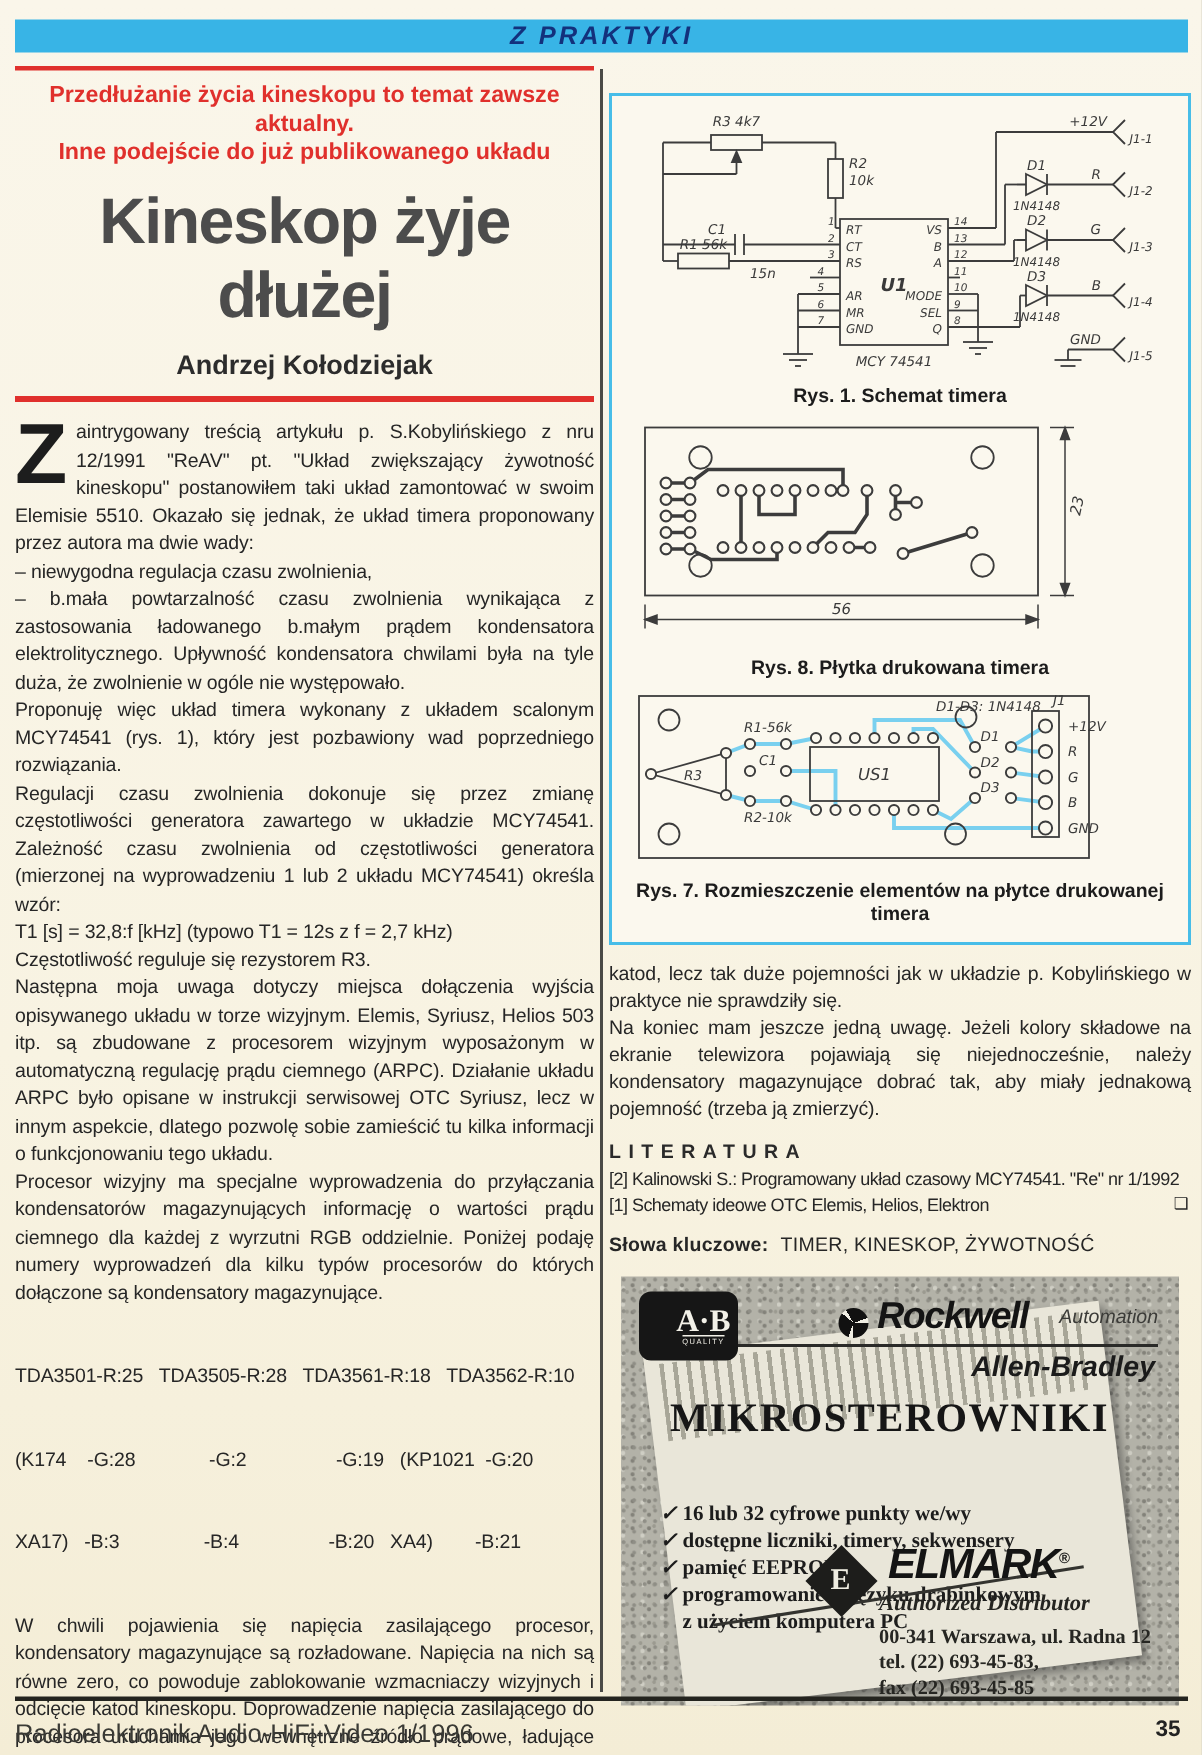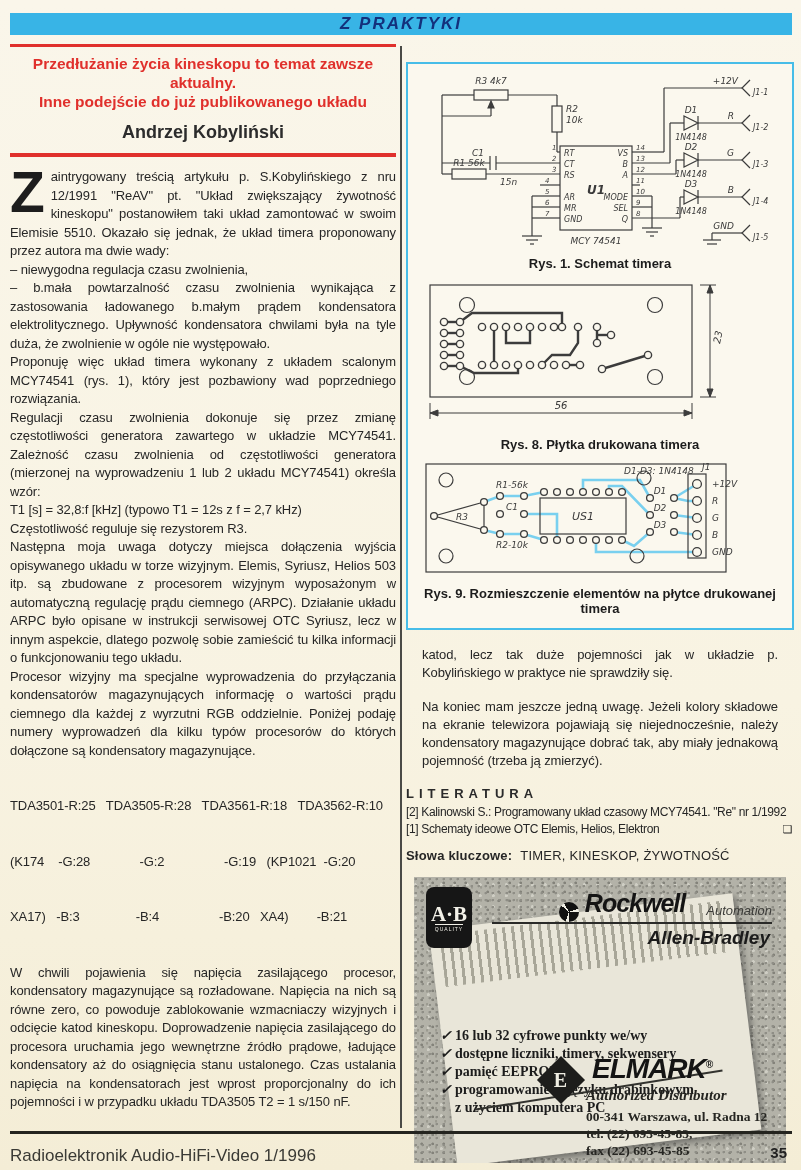--- a/index.html
+++ b/index.html
@@ -34,21 +34,21 @@
   .tda{white-space:pre;font-size:13px;line-height:18.5px;}
   
   .divider{position:absolute;left:400px;top:46px;width:2px;height:1082px;background:#4a4a46;}
   
   .right-col{position:absolute;left:406px;top:62px;width:388px;}
   .figbox{border:2px solid #47bde8;background:#fbf8ee;padding:4px 2px 6px 2px;}
   .figcap{font-size:13px;font-weight:bold;color:#1c1c1c;text-align:center;margin:2px 0 6px 0;}
   .fig-svg{display:block;margin:0 auto;}
   svg text{font-family:"DejaVu Sans", sans-serif;font-style:italic;fill:#3a3a3a;}
   .right-text{margin-top:10px;font-size:13px;line-height:18px;text-align:justify;letter-spacing:-0.1px;}
-  .right-text p{margin:16px;}
+  .right-text p{margin:0;}
   .lit-head{margin-top:12px;font-size:13px;font-weight:bold;letter-spacing:5px;color:#2a2a2a;}
   .refs{margin-top:3px;font-size:12px;line-height:17px;letter-spacing:-0.35px;white-space:nowrap;}
   .refs div{position:relative;}
   .end-mark{position:absolute;right:2px;top:0;font-size:11px;}
   .keywords{margin-top:10px;font-size:13px;letter-spacing:0.2px;}
   .keywords b{margin-right:8px;}
   
   .ad{
     position:relative;margin:14px auto 0 auto;width:372px;height:286px;overflow:hidden;
     background:
@@ -61,26 +61,26 @@
   }
   .ad-device{
     position:absolute;left:28px;top:34px;width:306px;height:238px;
     background:#e9e6d9;transform:rotate(-7deg);box-shadow:3px 4px 6px rgba(40,40,40,.45);
   }
   .ad-vents{
     position:absolute;left:10px;top:6px;right:10px;height:52px;
     background:repeating-linear-gradient(90deg,#a8a698 0 3px,#e9e6d9 3px 9px);
   }
   .ab-badge{
-    position:absolute;left:12px;top:10px;width:46px;height:61px;background:#161616;
-    border-radius:8px;color:#f3f1e8;display:flex;flex-direction:column;align-items:center;justify-content:center;
+    position:absolute;left:12px;top:10px;width:46px;height:46px;background:#161616;
+    border-radius:8px;color:#f3f1e8;display:flex;flex-direction:column;align-items:center;justify-content:center;padding-left:20px;
   }
   .ab-badge .ab{font-family:"Liberation Serif",serif;font-weight:bold;font-size:21px;line-height:20px;}
   .ab-badge .q{font-size:5px;letter-spacing:1px;border-top:1px solid #f3f1e8;padding-top:1px;}
-  .rockwell-row{position:absolute;right:14px;top:12px;display:flex;align-items:flex-end;padding-left:36px;}
+  .rockwell-row{position:absolute;right:14px;top:12px;display:flex;align-items:center;padding-left:36px;}
   .rockwell-icon{
     width:20px;height:20px;border-radius:50%;background:#111;
     position:relative;top:4px;margin-right:6px;flex:none;
     background:conic-gradient(#111 0 70deg,#f0eee4 70deg 90deg,#111 90deg 180deg,#f0eee4 180deg 200deg,#111 200deg 310deg,#f0eee4 310deg 330deg,#111 330deg 360deg);
   }
   .rockwell{font-style:italic;font-weight:bold;font-size:25px;color:#141414;letter-spacing:-1px;}
   .automation{font-style:italic;font-size:13px;color:#3b3b38;margin-left:21px;}
   .ad-hr{position:absolute;right:14px;top:45px;width:280px;height:2px;background:#2a2a28;}
   .allen{position:absolute;right:16px;top:50px;font-style:italic;font-weight:bold;font-size:19px;color:#1b1b1b;}
   .ad-h1{position:absolute;left:0;right:14px;top:79px;text-align:center;font-family:"Liberation Serif",serif;font-weight:bold;font-size:27px;color:#161616;letter-spacing:1px;}
@@ -112,21 +112,22 @@
   <div class="banner">
     <span>Z PRAKTYKI</span>
   </div>
 
   <div class="left-col">
     <div class="rule-red-thin"></div>
     <div class="lede">
       <div>Przedłużanie życia kineskopu to temat zawsze aktualny.</div>
       <div>Inne podejście do już publikowanego układu</div>
     </div>
-    <div class="author">Andrzej Kobyliński</div>
+    <div class="title">Kineskop żyje dłużej</div>
+    <div class="author">Andrzej Kołodziejak</div>
     <div class="rule-red-thick"></div>
 
     <div class="body-text">
       <p><span class="dropcap">Z</span><span>aintrygowany treścią artykułu p. S.Kobylińskiego z nru 12/1991 "ReAV" pt. "Układ zwiększający żywotność kineskopu" postanowiłem taki układ zamontować w swoim Elemisie 5510. Okazało się jednak, że układ timera proponowany przez autora ma dwie wady:</span></p>
       <p>– niewygodna regulacja czasu zwolnienia,</p>
       <p>– b.mała powtarzalność czasu zwolnienia wynikająca z zastosowania ładowanego b.małym prądem kondensatora elektrolitycznego. Upływność kondensatora chwilami była na tyle duża, że zwolnienie w ogóle nie występowało.</p>
       <p>Proponuję więc układ timera wykonany z układem scalonym MCY74541 (rys. 1), który jest pozbawiony wad poprzedniego rozwiązania.</p>
       <p>Regulacji czasu zwolnienia dokonuje się przez zmianę częstotliwości generatora zawartego w układzie MCY74541. Zależność czasu zwolnienia od częstotliwości generatora (mierzonej na wyprowadzeniu 1 lub 2 układu MCY74541) określa wzór:</p>
       <p>T1 [s] = 32,8:f [kHz] (typowo T1 = 12s z f = 2,7 kHz)</p>
       <p>Częstotliwość reguluje się rezystorem R3.</p>
@@ -434,21 +435,21 @@
           <text x="248" y="53" text-anchor="middle">D2</text>
           <text x="248" y="70" text-anchor="middle">D3</text>
           <text x="290" y="12">J1</text>
           <text x="300" y="29">+12V</text>
           <text x="300" y="46">R</text>
           <text x="300" y="63">G</text>
           <text x="300" y="80">B</text>
           <text x="300" y="97">GND</text>
         </g>
       </svg>
-      <div class="figcap">Rys. 9. Rozmieszczenie elementów na płytce drukowanej timera</div>
+      <div class="figcap">Rys. 7. Rozmieszczenie elementów na płytce drukowanej timera</div>
     </div>
 
     <div class="right-text">
       <p>katod, lecz tak duże pojemności jak w układzie p. Kobylińskiego w praktyce nie sprawdziły się.</p>
       <p>Na koniec mam jeszcze jedną uwagę. Jeżeli kolory składowe na ekranie telewizora pojawiają się niejednocześnie, należy kondensatory magazynujące dobrać tak, aby miały jednakową pojemność (trzeba ją zmierzyć).</p>
     </div>
 
     <div class="lit-head">LITERATURA</div>
     <div class="refs">
       <div>[2] Kalinowski S.: Programowany układ czasowy MCY74541. "Re" nr 1/1992</div>
@@ -467,20 +468,21 @@
         <div class="ab">A·B</div>
         <div class="q">QUALITY</div>
       </div>
       <div class="rockwell-row">
         <div class="rockwell-icon"></div>
         <div class="rockwell">Rockwell</div>
         <div class="automation">Automation</div>
       </div>
       <div class="ad-hr"></div>
       <div class="allen">Allen-Bradley</div>
+      <div class="ad-h1">MIKROSTEROWNIKI</div>
       <div class="ad-bullets">
         <div class="row">
             <span class="chk">✓</span>
             <span>16 lub 32 cyfrowe punkty we/wy</span>
           </div>
         <div class="row">
             <span class="chk">✓</span>
             <span>dostępne liczniki, timery, sekwensery</span>
           </div>
         <div class="row">

